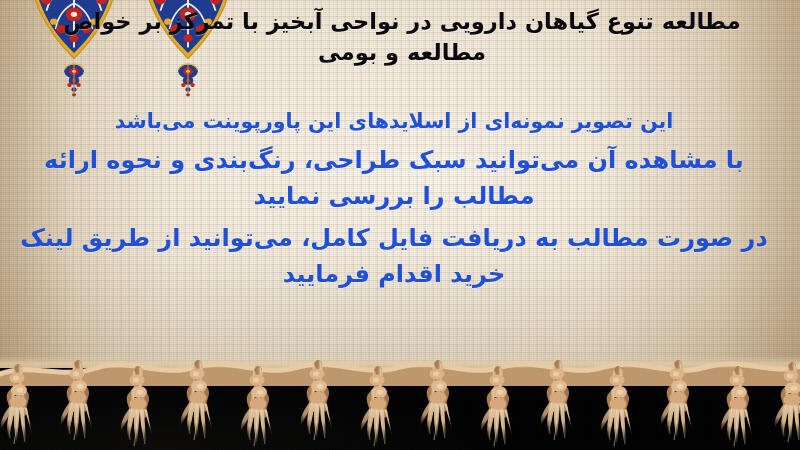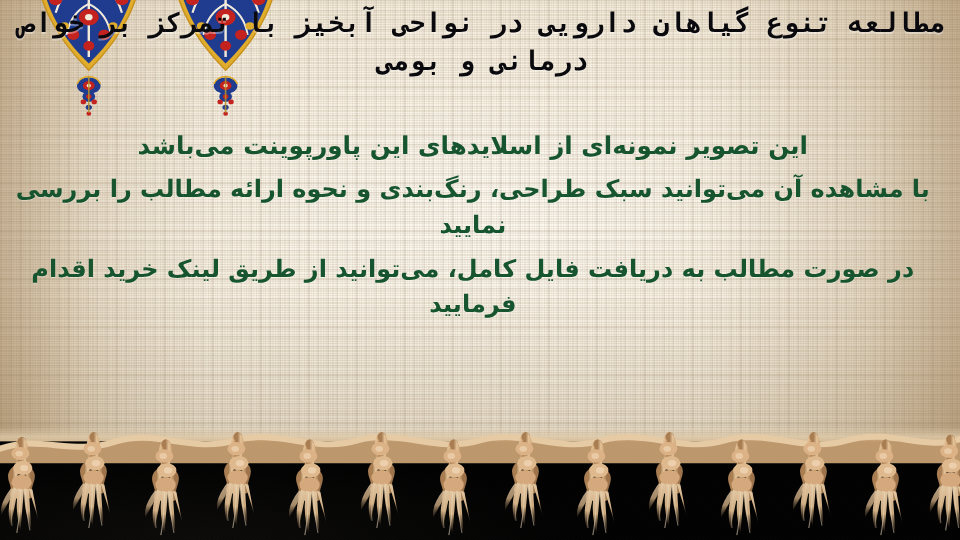--- a/index.html
+++ b/index.html
@@ -100,43 +100,42 @@
     right: 8px;
     width: 780px;
     text-align: center;
     color: #07060a;
     font-size: 22.5px;
     font-weight: 700;
     line-height: 1.38;
     letter-spacing: 0px;
     text-shadow: 0 1px 0 rgba(255,255,255,0.35);
     direction: rtl;
-    font-family: Liberation Mono, monospace;
   }
   .title .l2 { display:block; }
 
   .body {
     position: absolute;
     top: 106px;
     right: 8px;
     width: 784px;
     text-align: center;
     direction: rtl;
   }
   .body p {
     margin: 0 12px 7px 0;
-    color: #14532d;
+    color: #1d4ed8;
     font-size: 20.5px;
     font-weight: 700;
     line-height: 1.48;
     text-shadow: 0 1px 0 rgba(255,255,255,0.32);
     text-align: center;
   }
   .body p.line2,
-  .body p.line3 { font-size: 20px; }
+  .body p.line3 { font-size: 24px; }
 
   
   .fringe {
     position: absolute;
     left: 0;
     bottom: 0;
     width: 800px;
     height: 110px;
   }
   .fringe-black {
@@ -245,21 +244,21 @@
         <use href="#medallion"></use>
         <use href="#drop" transform="translate(0,58) scale(0.82)"></use>
       </g>
     </svg>
   </div>
 
   <div class="text-layer">
 
     <div class="title">
       <span class="l1">مطالعه تنوع گیاهان دارویی در نواحی آبخیز با تمرکز بر خواص</span>
-      <span class="l2">درمانی و بومی</span>
+      <span class="l2">مطالعه و بومی</span>
     </div>
 
     <div class="body">
       <p class="line1">این تصویر نمونه‌ای از اسلایدهای این پاورپوینت می‌باشد</p>
       <p class="line2">با مشاهده آن می‌توانید سبک طراحی، رنگ‌بندی و نحوه ارائه مطالب را بررسی نمایید</p>
       <p class="line3">در صورت مطالب به دریافت فایل کامل، می‌توانید از طریق لینک خرید اقدام فرمایید</p>
     </div>
 
   </div>
 

